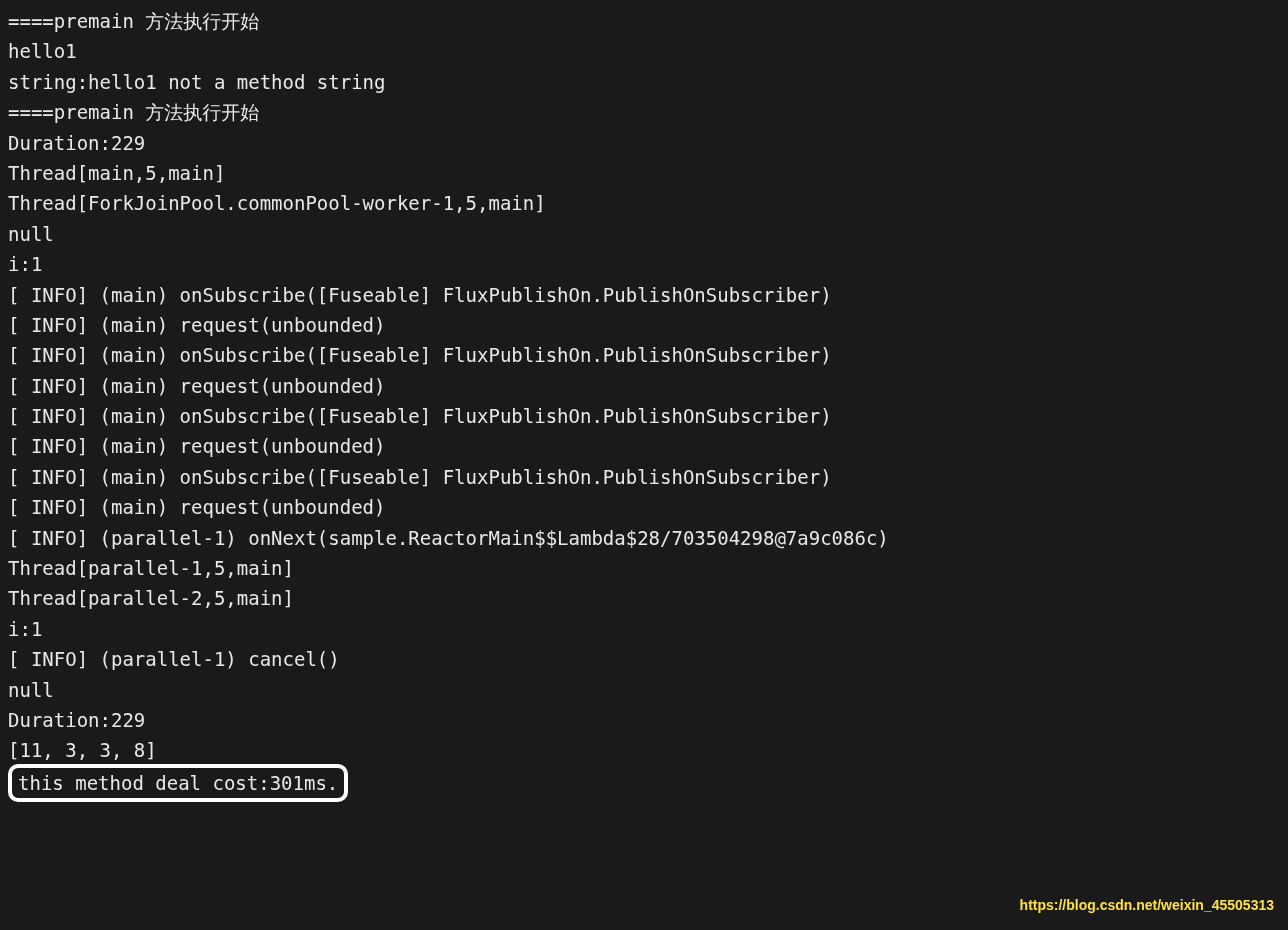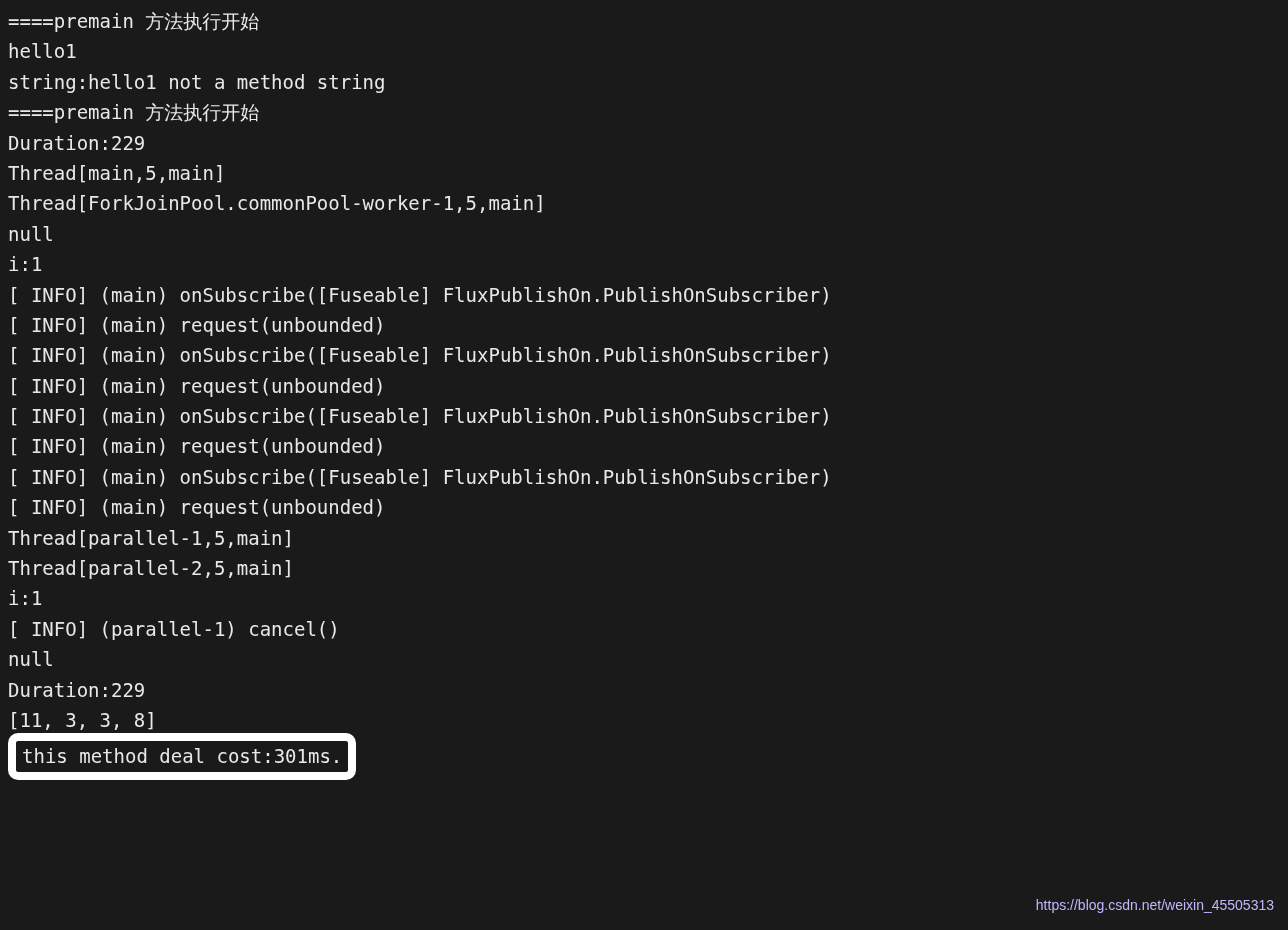--- a/index.html
+++ b/index.html
@@ -18,34 +18,34 @@
       height: 930px;
       overflow: hidden;
       position: relative;
     }
     .terminal-line {
       white-space: pre;
       font-weight: 500;
     }
     .highlight-box {
       display: inline-block;
-      border: 8px solid #ffffff;
+      border: 4px solid #ffffff;
       border-radius: 10px;
       padding: 0px 6px;
       margin-top: -2px;
       text-align: center;
     }
     .watermark {
       position: absolute;
       bottom: 14px;
       right: 14px;
-      color: #c4b5fd;
+      color: #fde047;
       font-size: 14px;
       font-family: Arial, sans-serif;
-      font-weight: normal;
+      font-weight: bold;
     }
   </style>
 </head>
 <body>
 
 <div>
   <div class="terminal-line">====premain 方法执行开始</div>
   <div class="terminal-line">hello1</div>
   <div class="terminal-line">string:hello1 not a method string</div>
   <div class="terminal-line">====premain 方法执行开始</div>
@@ -55,20 +55,21 @@
   <div class="terminal-line">null</div>
   <div class="terminal-line">i:1</div>
   <div class="terminal-line">[ INFO] (main) onSubscribe([Fuseable] FluxPublishOn.PublishOnSubscriber)</div>
   <div class="terminal-line">[ INFO] (main) request(unbounded)</div>
   <div class="terminal-line">[ INFO] (main) onSubscribe([Fuseable] FluxPublishOn.PublishOnSubscriber)</div>
   <div class="terminal-line">[ INFO] (main) request(unbounded)</div>
   <div class="terminal-line">[ INFO] (main) onSubscribe([Fuseable] FluxPublishOn.PublishOnSubscriber)</div>
   <div class="terminal-line">[ INFO] (main) request(unbounded)</div>
   <div class="terminal-line">[ INFO] (main) onSubscribe([Fuseable] FluxPublishOn.PublishOnSubscriber)</div>
   <div class="terminal-line">[ INFO] (main) request(unbounded)</div>
+  <div class="terminal-line">[ INFO] (parallel-1) onNext(sample.ReactorMain$$Lambda$28/703504298@7a9c086c)</div>
   <div class="terminal-line">Thread[parallel-1,5,main]</div>
   <div class="terminal-line">Thread[parallel-2,5,main]</div>
   <div class="terminal-line">i:1</div>
   <div class="terminal-line">[ INFO] (parallel-1) cancel()</div>
   <div class="terminal-line">null</div>
   <div class="terminal-line">Duration:229</div>
   <div class="terminal-line">[11, 3, 3, 8]</div>
   <div class="terminal-line"><span class="highlight-box">this method deal cost:301ms.</span></div>
 </div>
 

